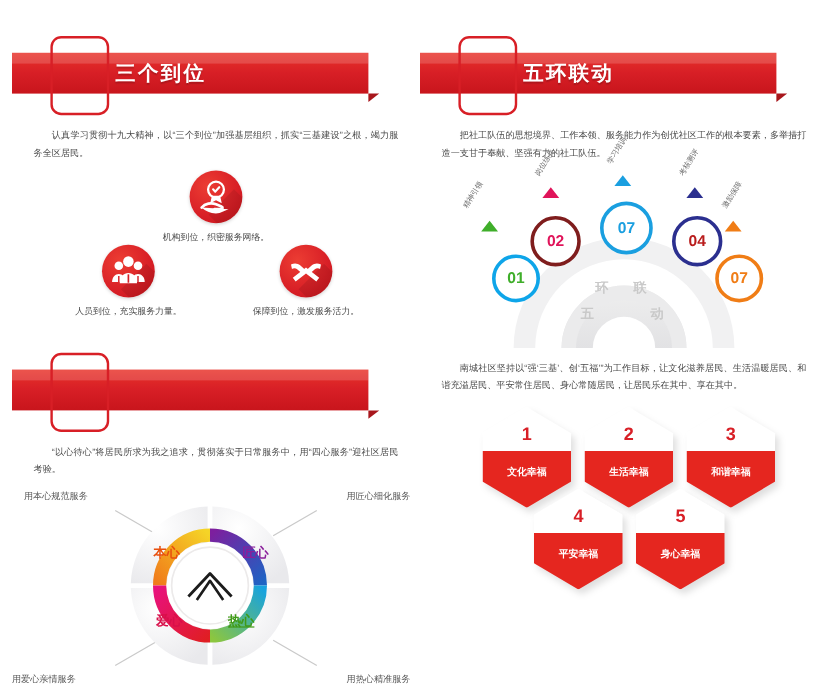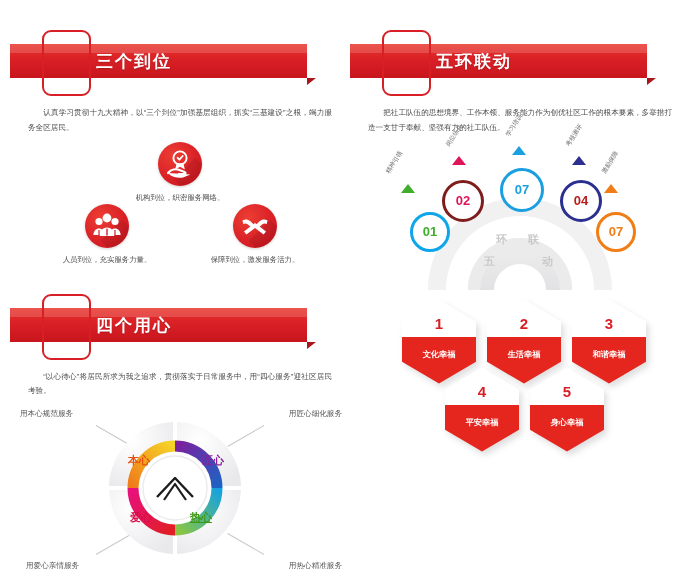--- a/index.html
+++ b/index.html
@@ -61,21 +61,21 @@
     background:rgba(0,0,0,.09);transform:rotate(45deg);
   }
   .circle-icon svg{position:relative;z-index:2;display:block;margin:0 auto;}
   .icon-caption{font-size:7.4px;color:#4a4a4a;margin-top:7px;white-space:nowrap;}
 
   
   .four-wrap{position:relative;height:170px;margin-top:6px;}
   .corner-label{position:absolute;font-size:7.6px;color:#555;white-space:nowrap;}
   .cl-tl{left:10px;top:4px;}
   .cl-tr{right:8px;top:4px;}
-  .cl-bl{left:16px;bottom:4px;text-align:right;}
+  .cl-bl{left:0;bottom:4px;text-align:right;}
   .cl-br{right:8px;bottom:4px;}
   .leader{position:absolute;height:1px;background:#c9c9c9;}
   .donut-stage{position:absolute;left:96px;top:14px;width:138px;height:138px;}
   .heart-word{
     position:absolute;font-size:11px;font-weight:bold;z-index:6;white-space:nowrap;
   }
   .hw-bx{left:22px;top:34px;color:#e8500f;}
   .hw-jx{right:20px;top:34px;color:#8a1f9b;}
   .hw-ax{left:24px;bottom:32px;color:#d80f4a;}
   .hw-rx{right:32px;bottom:32px;color:#3f9a17;text-decoration:underline;}
@@ -174,21 +174,20 @@
         </div>
         <div class="icon-caption">保障到位，激发服务活力。</div>
       </div>
     </div>
 
     <div class="banner" style="margin-top:2px;">
       <div class="ribbon">
         <div class="ribbon-sheen"></div>
       </div>
       <div class="banner-box"></div>
-      <div class="banner-title">四个用心</div>
     </div>
 
     <p class="para">“以心待心”将居民所求为我之追求，贯彻落实于日常服务中，用“四心服务”迎社区居民考验。</p>
 
     <div class="four-wrap">
       <div class="corner-label cl-tl">用本心规范服务</div>
       <div class="corner-label cl-tr">用匠心细化服务</div>
       <div class="corner-label cl-bl">用爱心亲情服务</div>
       <div class="corner-label cl-br">用热心精准服务</div>
 
@@ -297,20 +296,21 @@
       <div class="rot-label" style="left:212px;top:-9px;">考核测评</div>
 
       <div class="num-circle" style="left:246px;top:72px;width:34px;height:34px;border:3px solid #f07d16;color:#f07d16;">
         <span>07</span>
       </div>
       <div class="tri" style="left:254px;top:44px;border-bottom:9px solid #f07d16;"></div>
       <div class="rot-label" style="left:248px;top:18px;">激励保障</div>
     </div>
 
 
+    <p class="para">南城社区坚持以“强‘三基’、创‘五福’”为工作目标，让文化滋养居民、生活温暖居民、和谐充溢居民、平安常住居民、身心常随居民，让居民乐在其中、享在其中。</p>
 
     <div class="hex-wrap">
 
       <div class="hex" style="left:52px;top:4px;">
         <div class="hex-inner"></div>
         <div class="hex-num">1</div>
         <div class="hex-label">文化幸福</div>
       </div>
 
       <div class="hex" style="left:137px;top:4px;">

